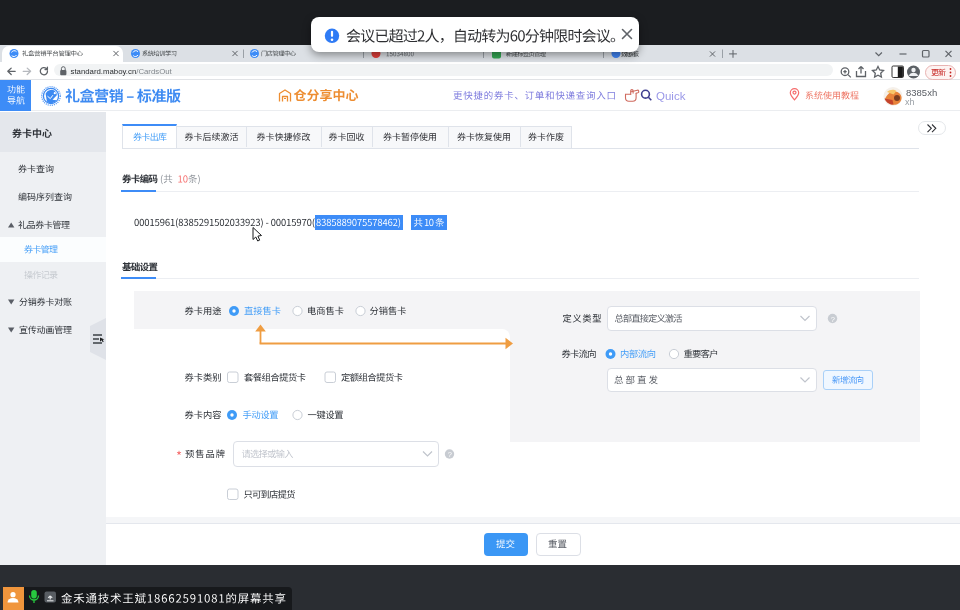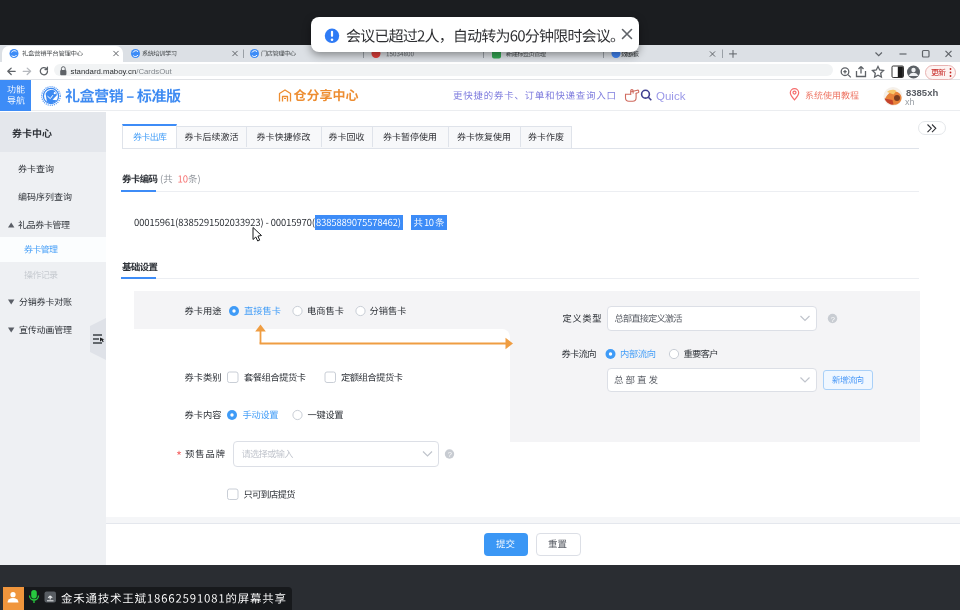--- a/index.html
+++ b/index.html
@@ -15,21 +15,21 @@
 <div class="abs" style="left:0;top:45px;width:960px;height:17px;background:#dce0e5"></div>
 <div class="abs" style="left:2px;top:45.5px;width:121px;height:17px;background:#fff;border-radius:7px 7px 0 0"></div>
 <div class="abs" style="left:0;top:62px;width:960px;height:17.5px;background:#fff;border-bottom:1px solid #e1e3e6"></div>
 <div class="abs" style="left:54px;top:63.5px;width:779px;height:12.5px;background:#f1f3f4;border-radius:7px"></div>
 <div class="abs" style="left:70.5px;top:66.8px;width:160px;height:11px;font-size:7.8px;color:#2b2e31;z-index:5">standard.maboy.cn<span style="color:#80868b">/CardsOut</span></div>
 
 <div class="abs" style="left:925px;top:64.5px;width:31px;height:15px;border:1px solid #e8b3b2;background:#fdf3f2;border-radius:8px"></div>
 
 <div class="abs" style="left:0;top:80px;width:960px;height:31px;background:#fff;border-bottom:1px solid #ebedf0"></div>
 <div class="abs" style="left:0;top:80px;width:31px;height:30.5px;background:#3d8cf7"></div>
-<div class="abs" style="left:906px;top:87px;font-size:9.5px;font-weight:bold;color:#595d64;z-index:5">8385xh</div>
+<div class="abs" style="left:906px;top:87px;font-size:9.5px;font-weight:normal;color:#595d64;z-index:5">8385xh</div>
 <div class="abs" style="left:905px;top:96.5px;font-size:9px;color:#9aa0a6;z-index:5">xh</div>
 <div class="abs" style="left:656px;top:89.5px;font-size:11.5px;color:#9a98e8;z-index:5">Quick</div>
 
 <div class="abs" style="left:0;top:112px;width:106px;height:453px;background:#eef0f3"></div>
 <div class="abs" style="left:0;top:112px;width:106px;height:40px;background:#e4e7ec"></div>
 <div class="abs" style="left:0;top:237px;width:106px;height:25px;background:#fbfdfe"></div>
 <div class="abs" style="left:90px;top:318px;width:16px;height:42px;background:#dfe2e8;clip-path:polygon(100% 0,100% 100%,0 81%,0 19%)"></div>
 
 <div class="abs" style="left:122px;top:125.5px;width:450px;height:22.5px;background:#f7f8fa;border:1px solid #dfe3ea;border-bottom:none"></div>
 <div class="abs" style="left:122px;top:124px;width:55px;height:24px;background:#fff;border-left:1px solid #dfe3ea;border-right:1px solid #dfe3ea;border-top:2px solid #3d8cf7"></div>

